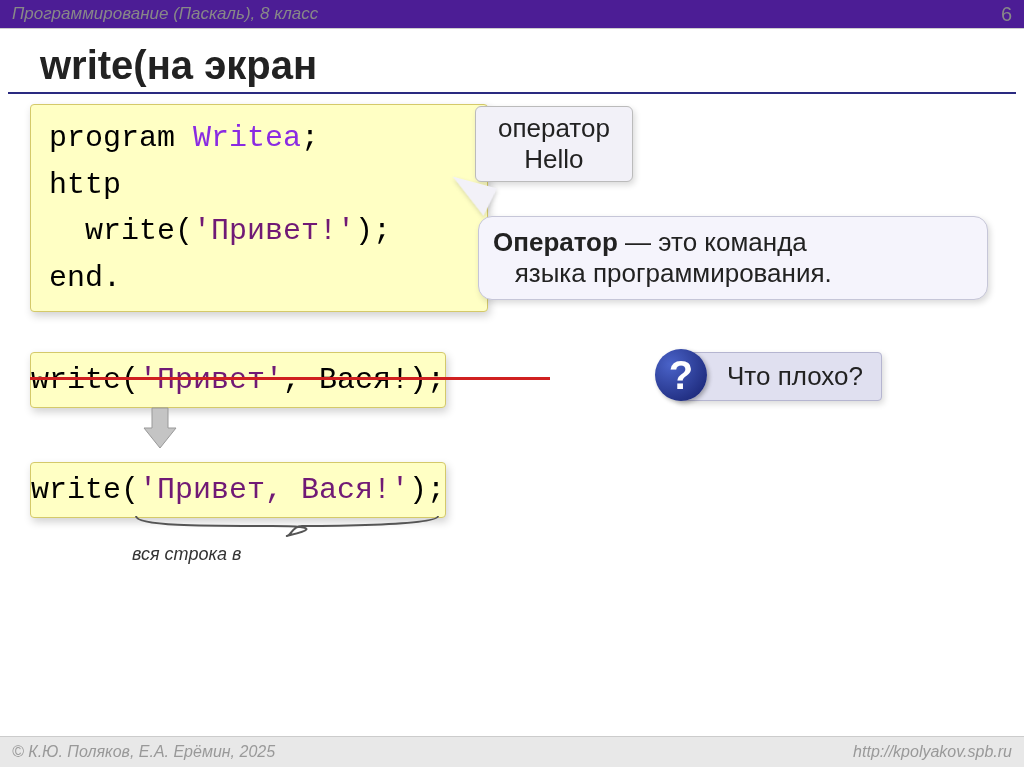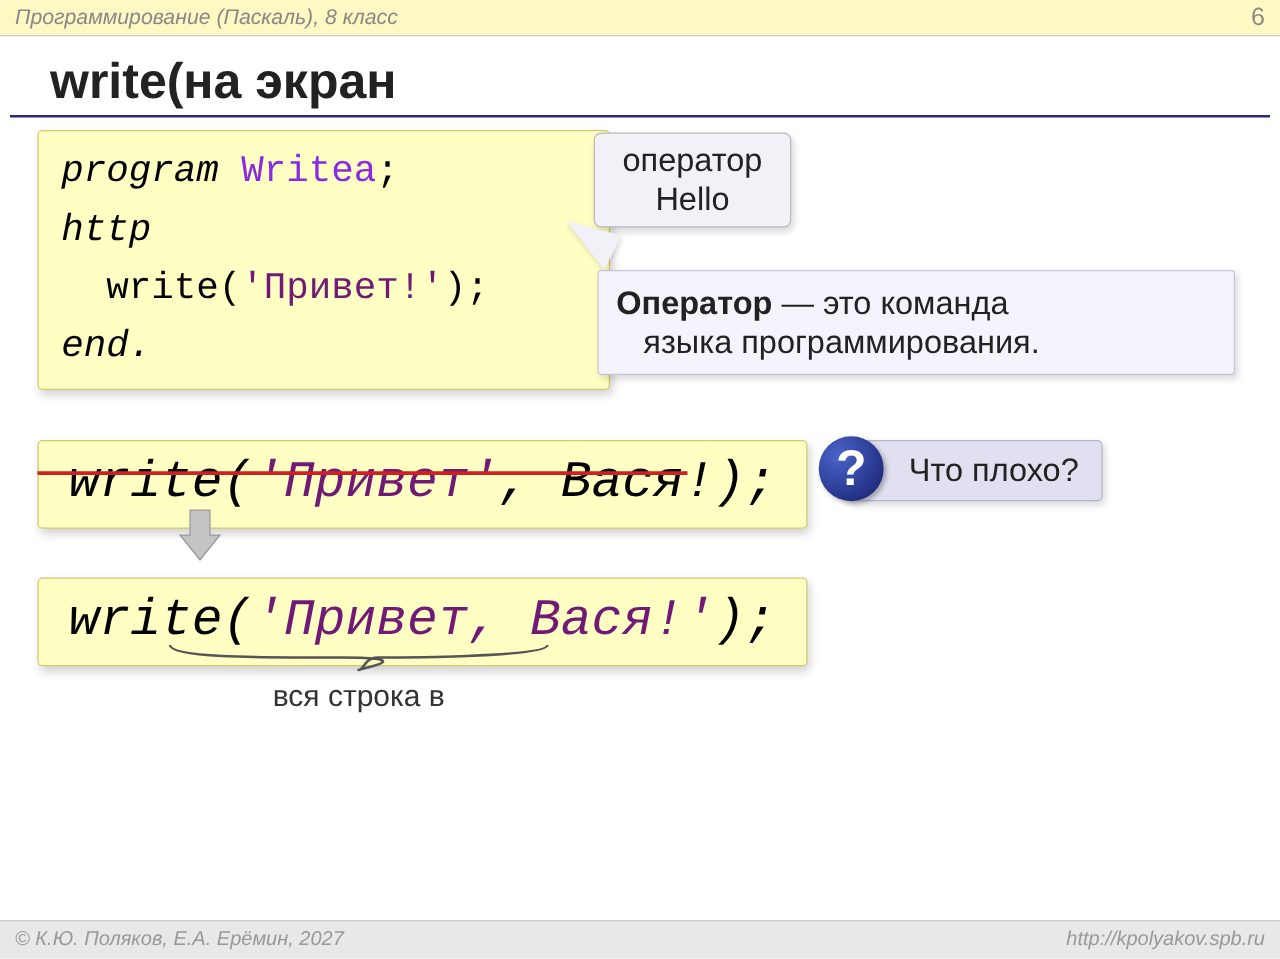--- a/index.html
+++ b/index.html
@@ -5,21 +5,21 @@
   html, body { margin: 0; padding: 0; }
   body {
     width: 1024px;
     height: 767px;
     background: #fff;
     font-family: Arial, Helvetica, sans-serif;
     position: relative;
     overflow: hidden;
   }
   .header {
-    background: #fef9c3;
+    background: #4c1d95;
     height: 28px;
     display: flex;
     align-items: center;
     justify-content: space-between;
     padding: 0 12px;
     border-bottom: 1px solid #ccc;
   }
   .header-title { color: #888; font-style: italic; font-size: 17px; }
   .header-page  { color: #888; font-size: 20px; }
 
@@ -45,23 +45,23 @@
     border: 1px solid #d4c96a;
     border-radius: 4px;
     box-shadow: 2px 4px 8px rgba(0,0,0,.18);
     font-family: "Courier New", monospace;
     font-size: 30px;
     line-height: 1.55;
     padding: 10px 18px;
     white-space: pre;
     position: relative;
   }
-  .codebox.small { font-size: 41px; line-height: 1.4; padding: 6px 24px; font-style: italic; }
-
-  .kw  { color: #000; font-style: italic; }
+  .codebox.small { font-size: 30px; line-height: 1.4; padding: 6px 0; }
+
+  .kw  { color: #000; }
   .nm  { color: #8a2be2; }
   .str { color: #701a75; }
 
   .callout {
     position: absolute;
     background: #f2f1f8;
     border: 1px solid #bbb;
     border-radius: 6px;
     box-shadow: 2px 3px 6px rgba(0,0,0,.15);
     font-size: 26px;
@@ -75,21 +75,21 @@
     border-left: 40px solid transparent;
     border-right: 6px solid transparent;
     border-top: 30px solid #f2f1f8;
     filter: drop-shadow(1px 2px 2px rgba(0,0,0,.15));
   }
 
   .defbox {
     position: absolute;
     background: #f5f4fc;
     border: 1px solid #c6c6d8;
-    border-radius: 3px;
+    border-radius: 14px;
     box-shadow: 2px 3px 6px rgba(0,0,0,.15);
     font-size: 26px;
     padding: 10px 14px;
     color: #222;
   }
   .defbox b { font-weight: bold; }
 
   .qbox {
     position: absolute;
     background: #e0e0f0;
@@ -123,23 +123,24 @@
   }
 
   .arrow-down {
     position: absolute;
     color: #b8b8b8;
     font-size: 42px;
   }
 
   .brace-wrap {
     position: absolute;
-    text-align: center;
-    font-size: 24px;
+    text-align: left;
+    font-size: 18px;
     color: #333;
+    font-style: italic;
   }
   .brace-svg { display: block; margin: 0 auto 4px auto; }
 
   .footer {
     position: absolute;
     bottom: 0; left: 0; right: 0;
     height: 30px;
     background: #e8e8e8;
     border-top: 1px solid #ccc;
     display: flex;
@@ -200,15 +201,15 @@
   <div class="brace-wrap" style="left:132px; top:420px; width:310px;">
     <svg class="brace-svg" width="310" height="26" viewBox="0 0 310 26">
       <path d="M4 2 C4 12, 70 12, 140 12 S151 22, 155 22 S160 12, 170 12 S306 12, 306 2" fill="none" stroke="#555" stroke-width="2"></path>
     </svg>
     <span>вся строка в</span><br>
   </div>
 
 </div>
 
 <div class="footer">
-  <span>© К.Ю. Поляков, Е.А. Ерёмин, 2027</span>
+  <span>© К.Ю. Поляков, Е.А. Ерёмин, 2025</span>
   <span>http://kpolyakov.spb.ru</span>
 </div>
 
 </body></html>

